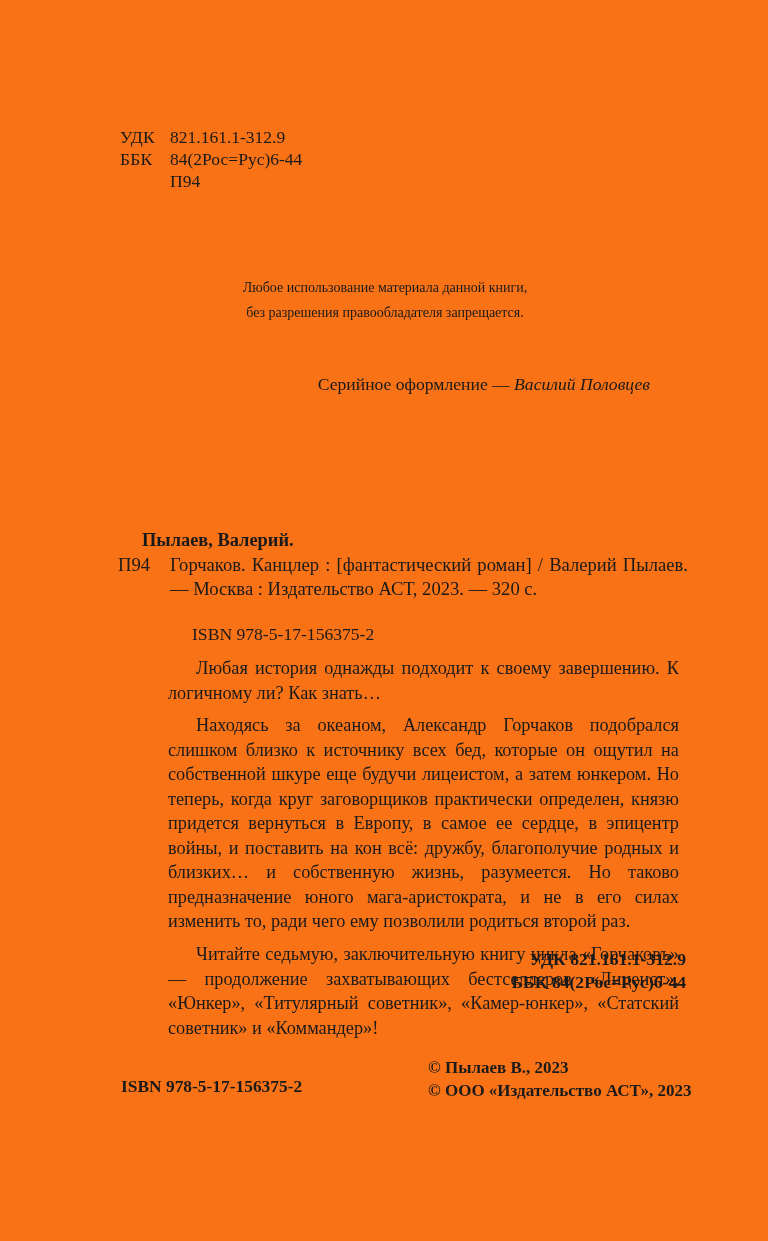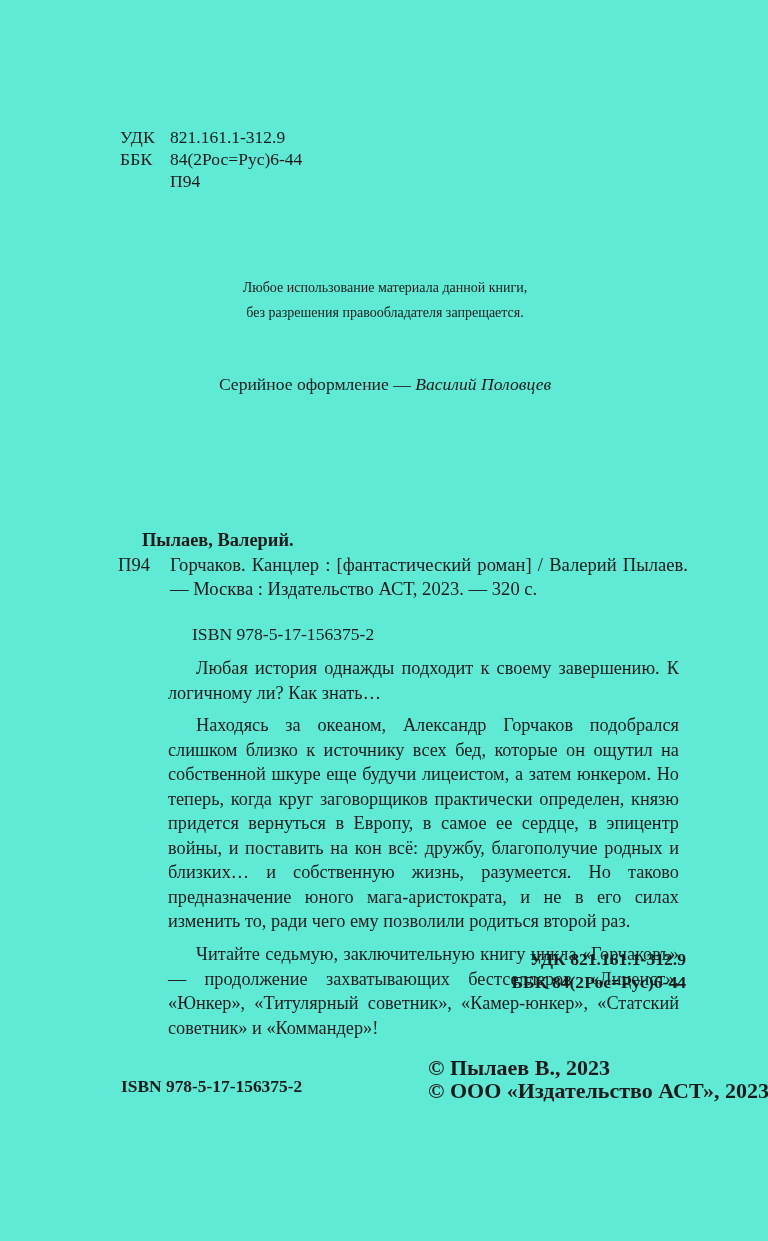--- a/index.html
+++ b/index.html
@@ -12,21 +12,21 @@
     height: 1241px;
     position: relative;
     font-family: "Liberation Serif", "DejaVu Serif", serif;
     color: #1a1a1a;
     overflow: hidden;
   }
 
   .page {
     position: absolute;
     inset: 0;
-    background: #5eead4;
+    background: #f97316;
   }
 
   
   .class-block {
     position: absolute;
     left: 120px;
     top: 126px;
     font-size: 17.5px;
     line-height: 22px;
   }
@@ -51,21 +51,21 @@
     text-align: center;
     font-size: 14px;
     line-height: 24.5px;
   }
   .notice div { white-space: nowrap; }
 
   .credit {
     position: absolute;
     left: 120px;
     width: 530px;
-    text-align: center;
+    text-align: right;
     font-size: 17.6px;
     line-height: 24px;
   }
   .credit-1 { top: 372px; }
   .credit-2 { top: 418px; }
   .credit .name {
     font-style: italic;
   }
 
   
@@ -140,21 +140,21 @@
     top: 1076px;
     font-weight: bold;
     font-size: 17.4px;
     white-space: nowrap;
   }
   .footer-copy {
     position: absolute;
     left: 428px;
     top: 1057px;
     font-weight: bold;
-    font-size: 22px;
+    font-size: 17px;
     line-height: 22.5px;
     white-space: nowrap;
   }
 </style>
 </head>
 <body>
 
 <div class="page">
 
   <div class="class-block">

